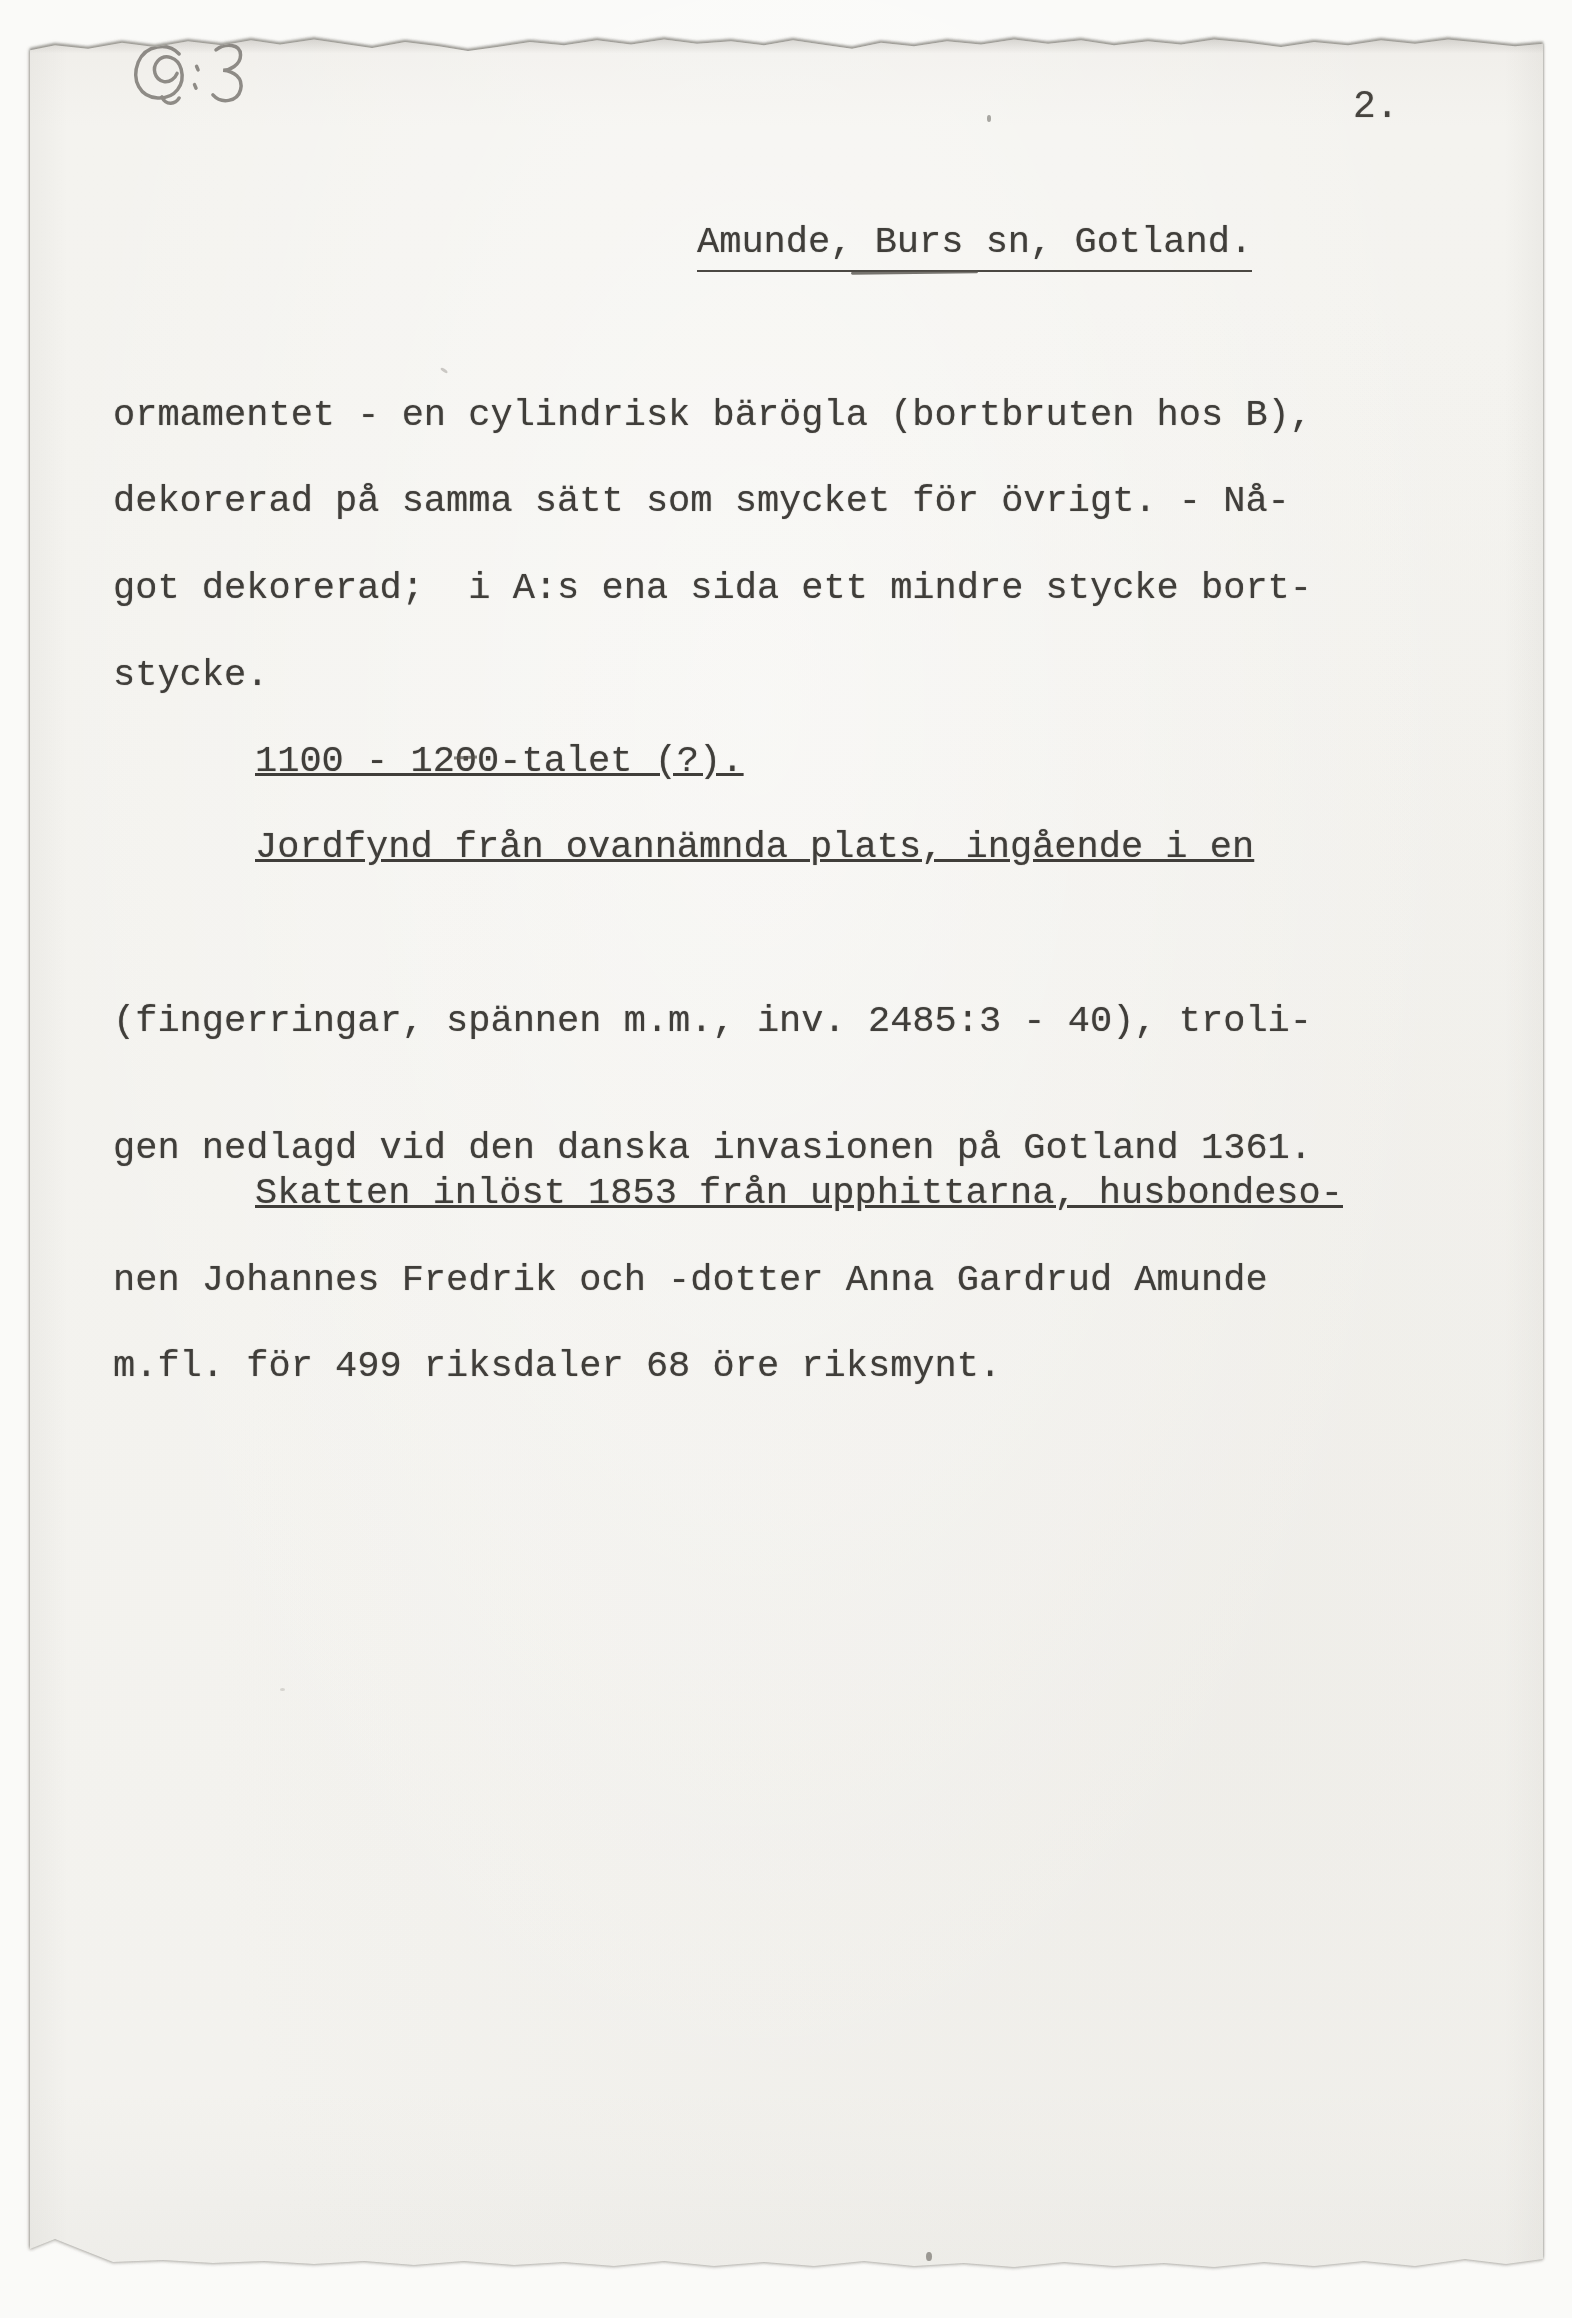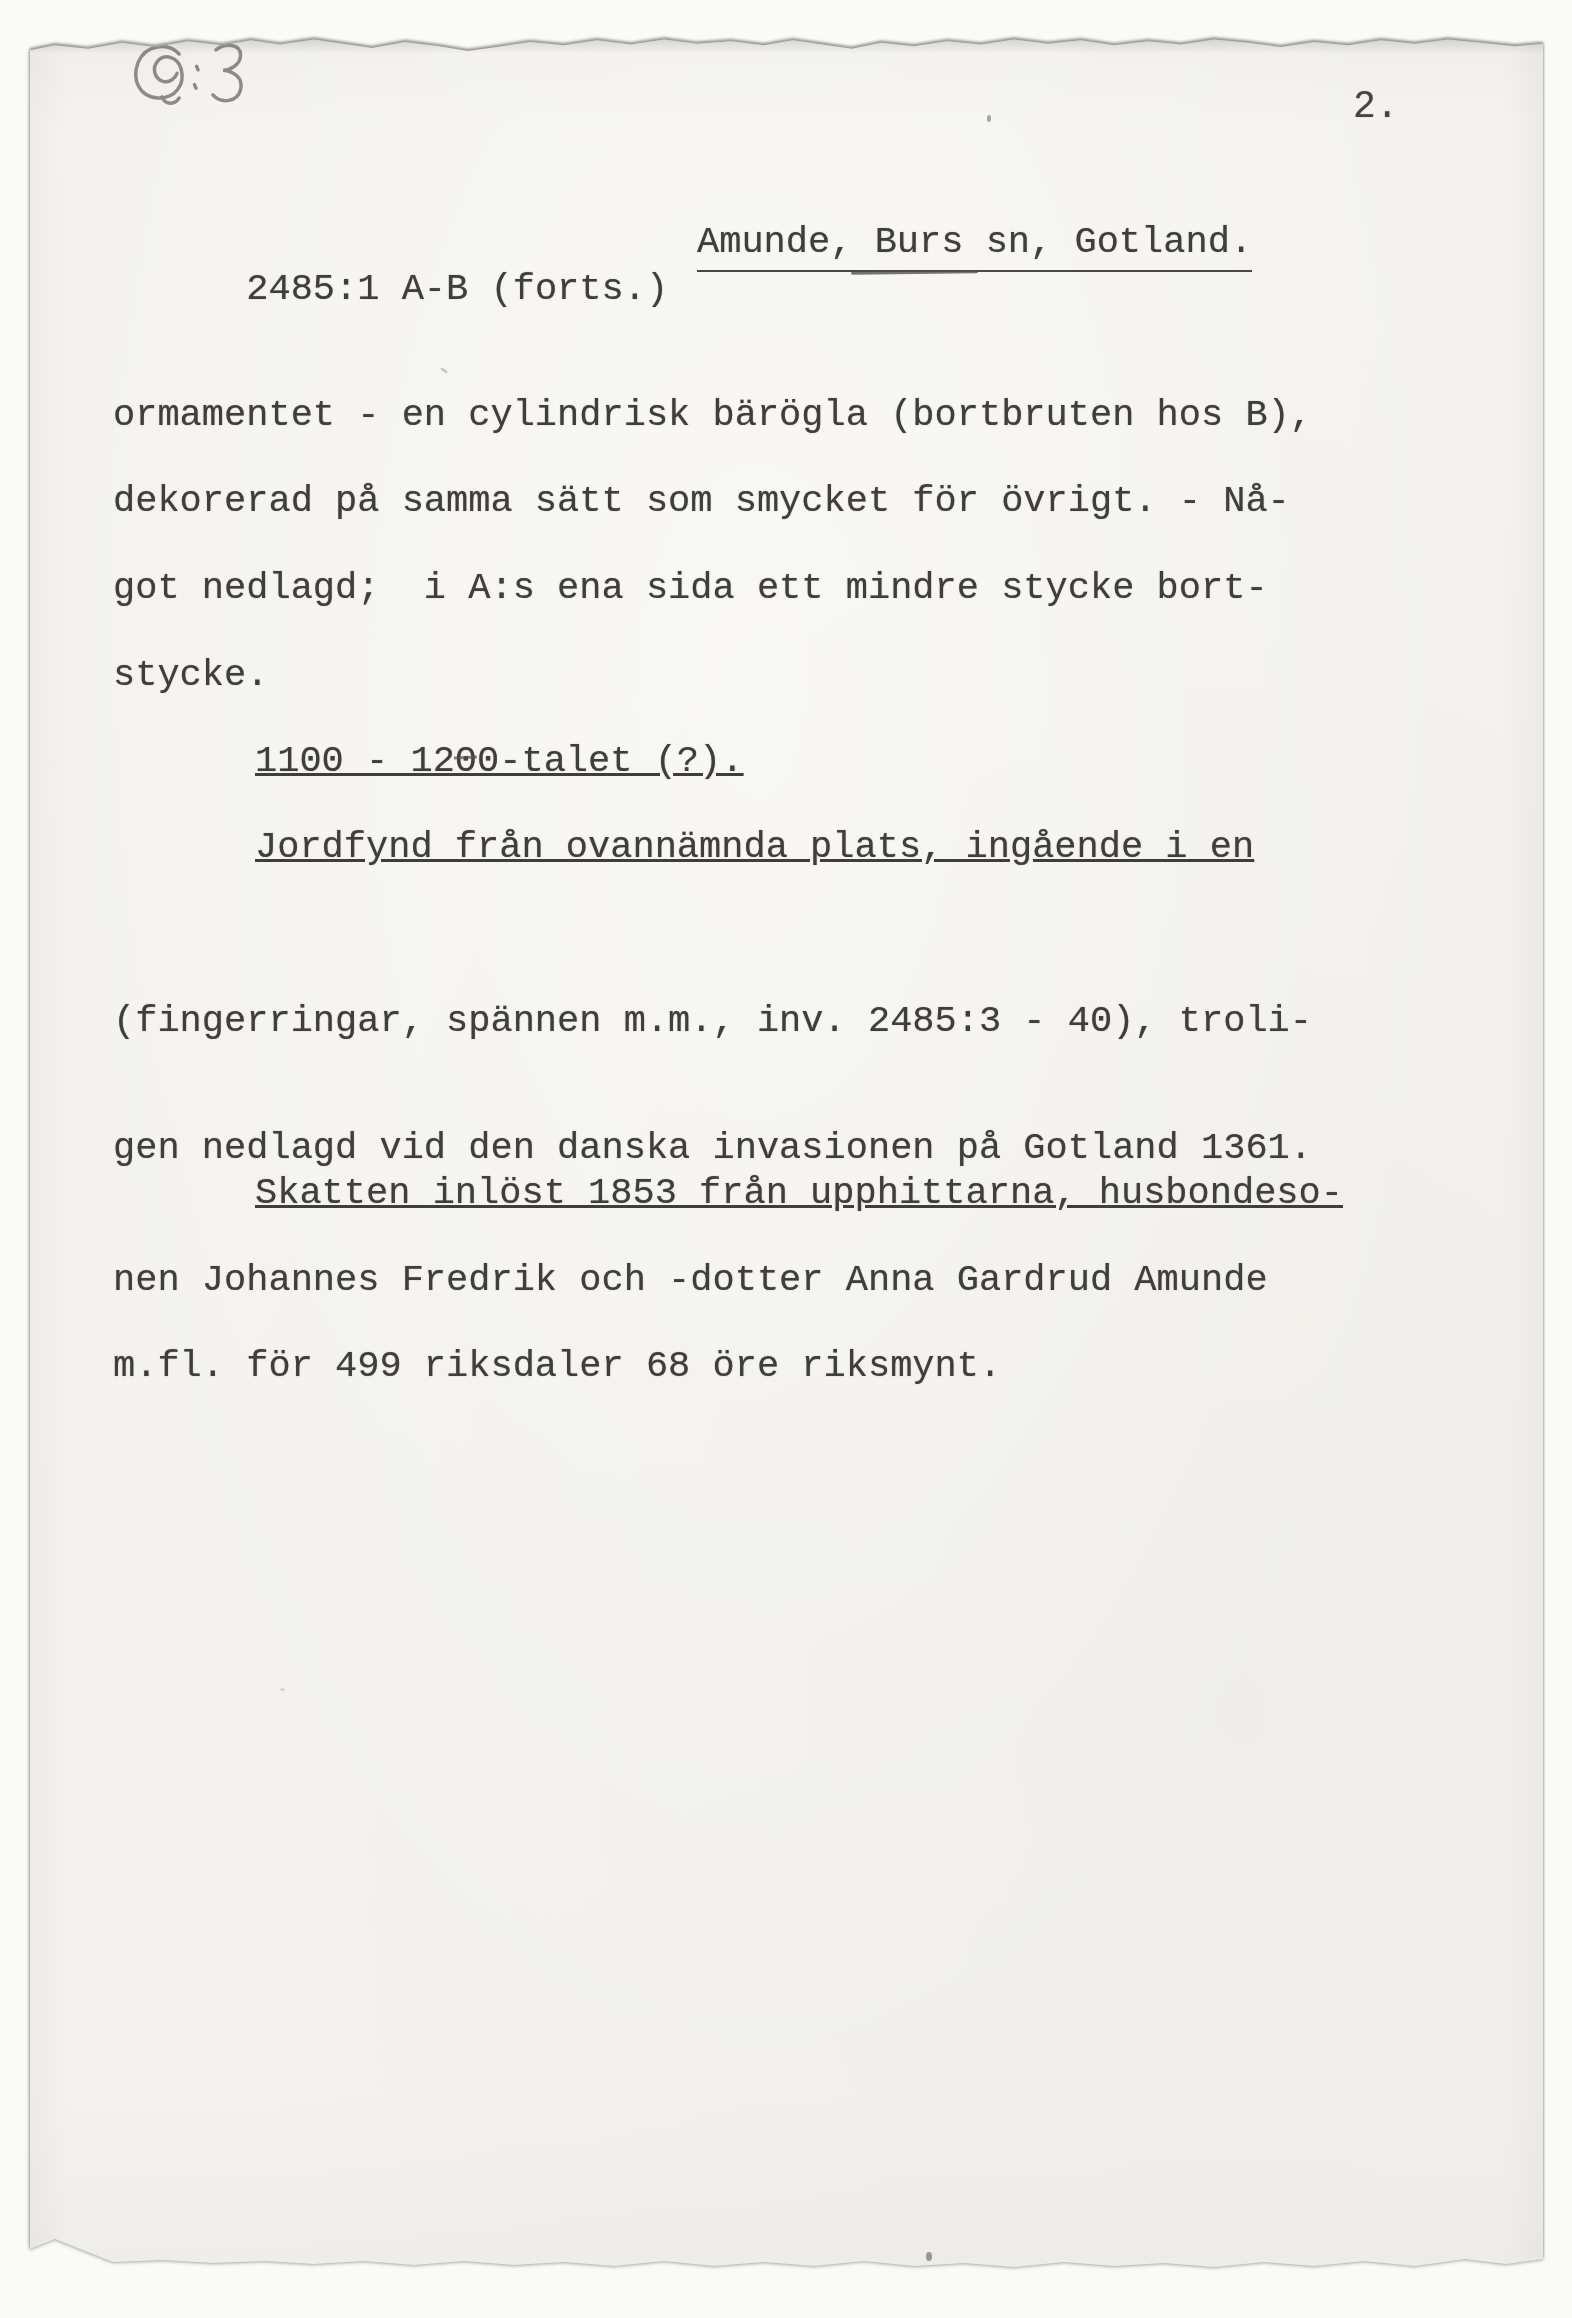--- a/index.html
+++ b/index.html
@@ -140,30 +140,29 @@
         <path d="M 33 60 C 37 68 46 68 50 61"></path>
         <path d="M 67 30 l 1.5 3.5"></path>
         <path d="M 65 48 l 1.5 3.5"></path>
         <path d="M 86 14 C 95 7 110 8 110 19 C 110 29 99 34 93 34 C 103 35 113 41 110 53 C 107 65 91 67 83 58"></path>
       </g>
     </svg>
 
     <div class="page-num">2.</div>
 
     <div class="tline" style="top:182px">
-      <span>2485:1 A-B (forts.)</span>
       <span class="place u">Amunde, Burs sn, Gotland.</span>
     </div>
 
     <div class="mark double-underline"></div>
 
 
     <div class="tline" style="top:355px">ormamentet - en cylindrisk bärögla (bortbruten hos B),</div>
     <div class="tline" style="top:441px">dekorerad på samma sätt som smycket för övrigt. - Nå-</div>
-    <div class="tline" style="top:528px">got nedlagd;  i A:s ena sida ett mindre stycke bort-</div>
+    <div class="tline" style="top:528px">got dekorerad;  i A:s ena sida ett mindre stycke bort-</div>
     <div class="tline" style="top:615px">stycke.</div>
     <div class="tline indent" style="top:701px">1100 - 1200-talet (?).</div>
     <div class="tline indent" style="top:787px">Jordfynd från ovannämnda plats, ingående i en</div>
     <div class="tline" style="top:961px">(fingerringar, spännen m.m., inv. 2485:3 - 40), troli-</div>
     <div class="tline" style="top:1088px">gen nedlagd vid den danska invasionen på Gotland 1361.</div>
     <div class="tline indent" style="top:1133px">Skatten inlöst 1853 från upphittarna, husbondeso-</div>
     <div class="tline" style="top:1220px">nen Johannes Fredrik och -dotter Anna Gardrud Amunde</div>
     <div class="tline" style="top:1306px">m.fl. för 499 riksdaler 68 öre riksmynt.</div>
 
     <div class="mark zero-strike"></div>

